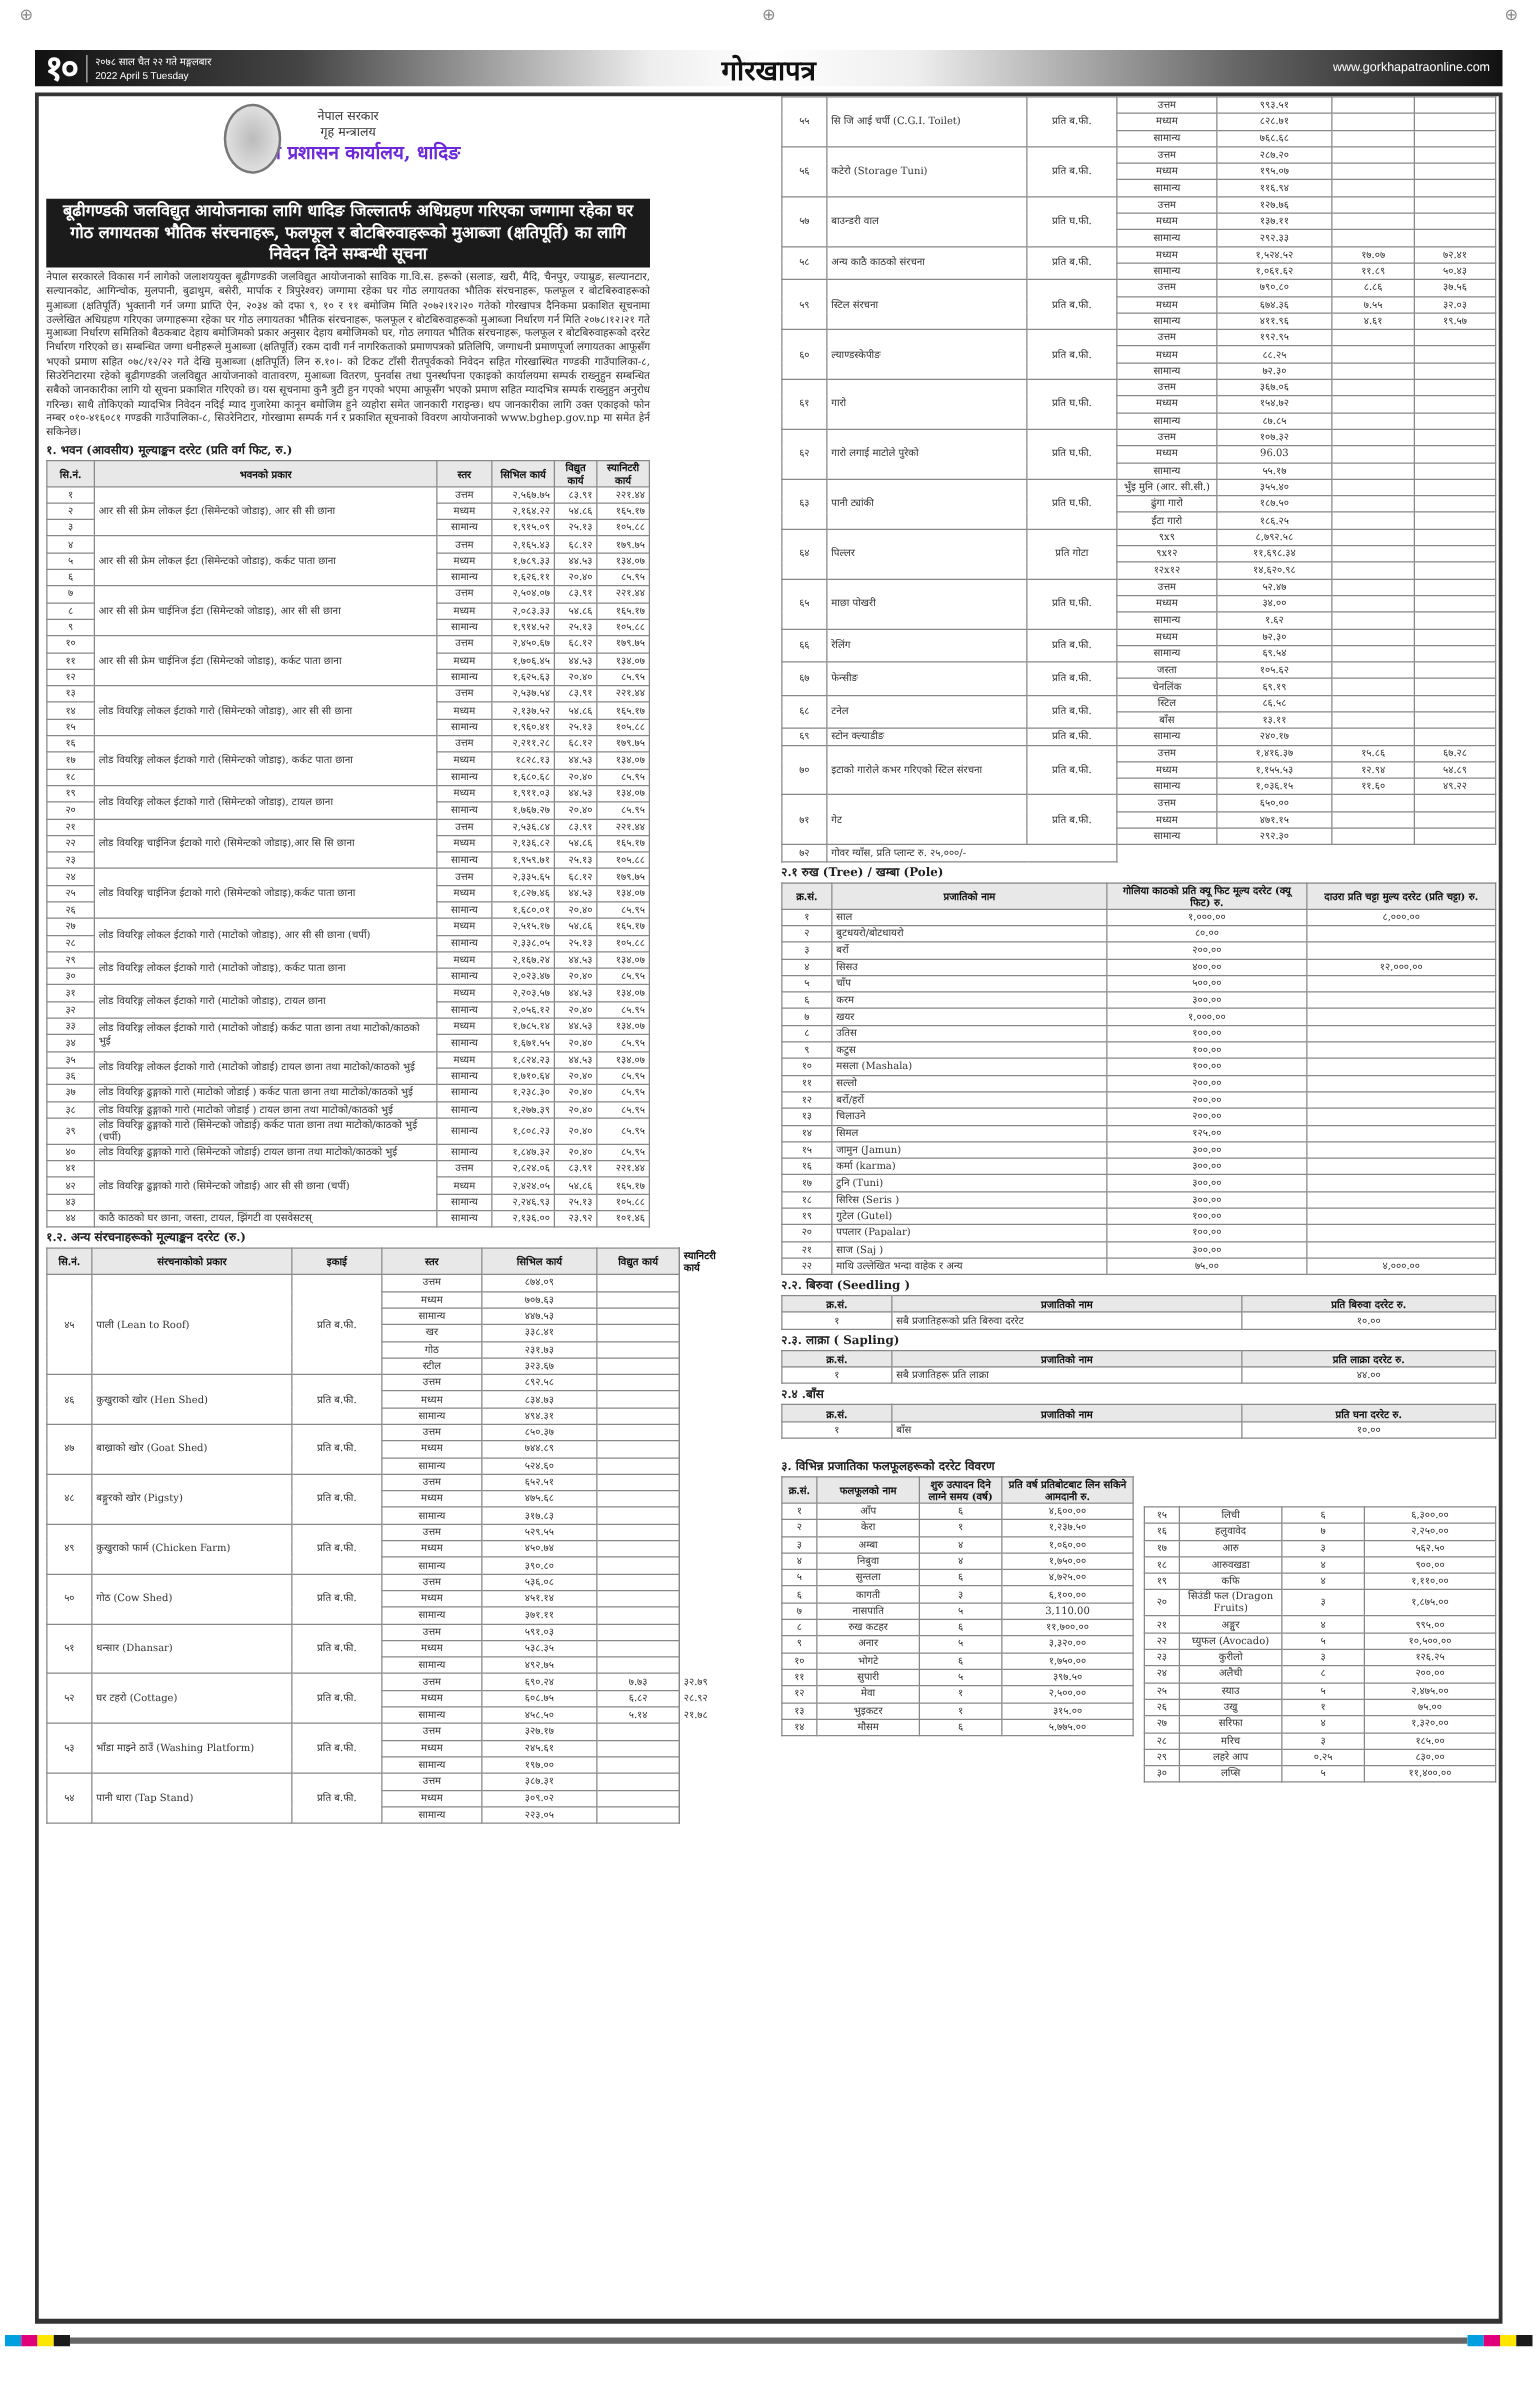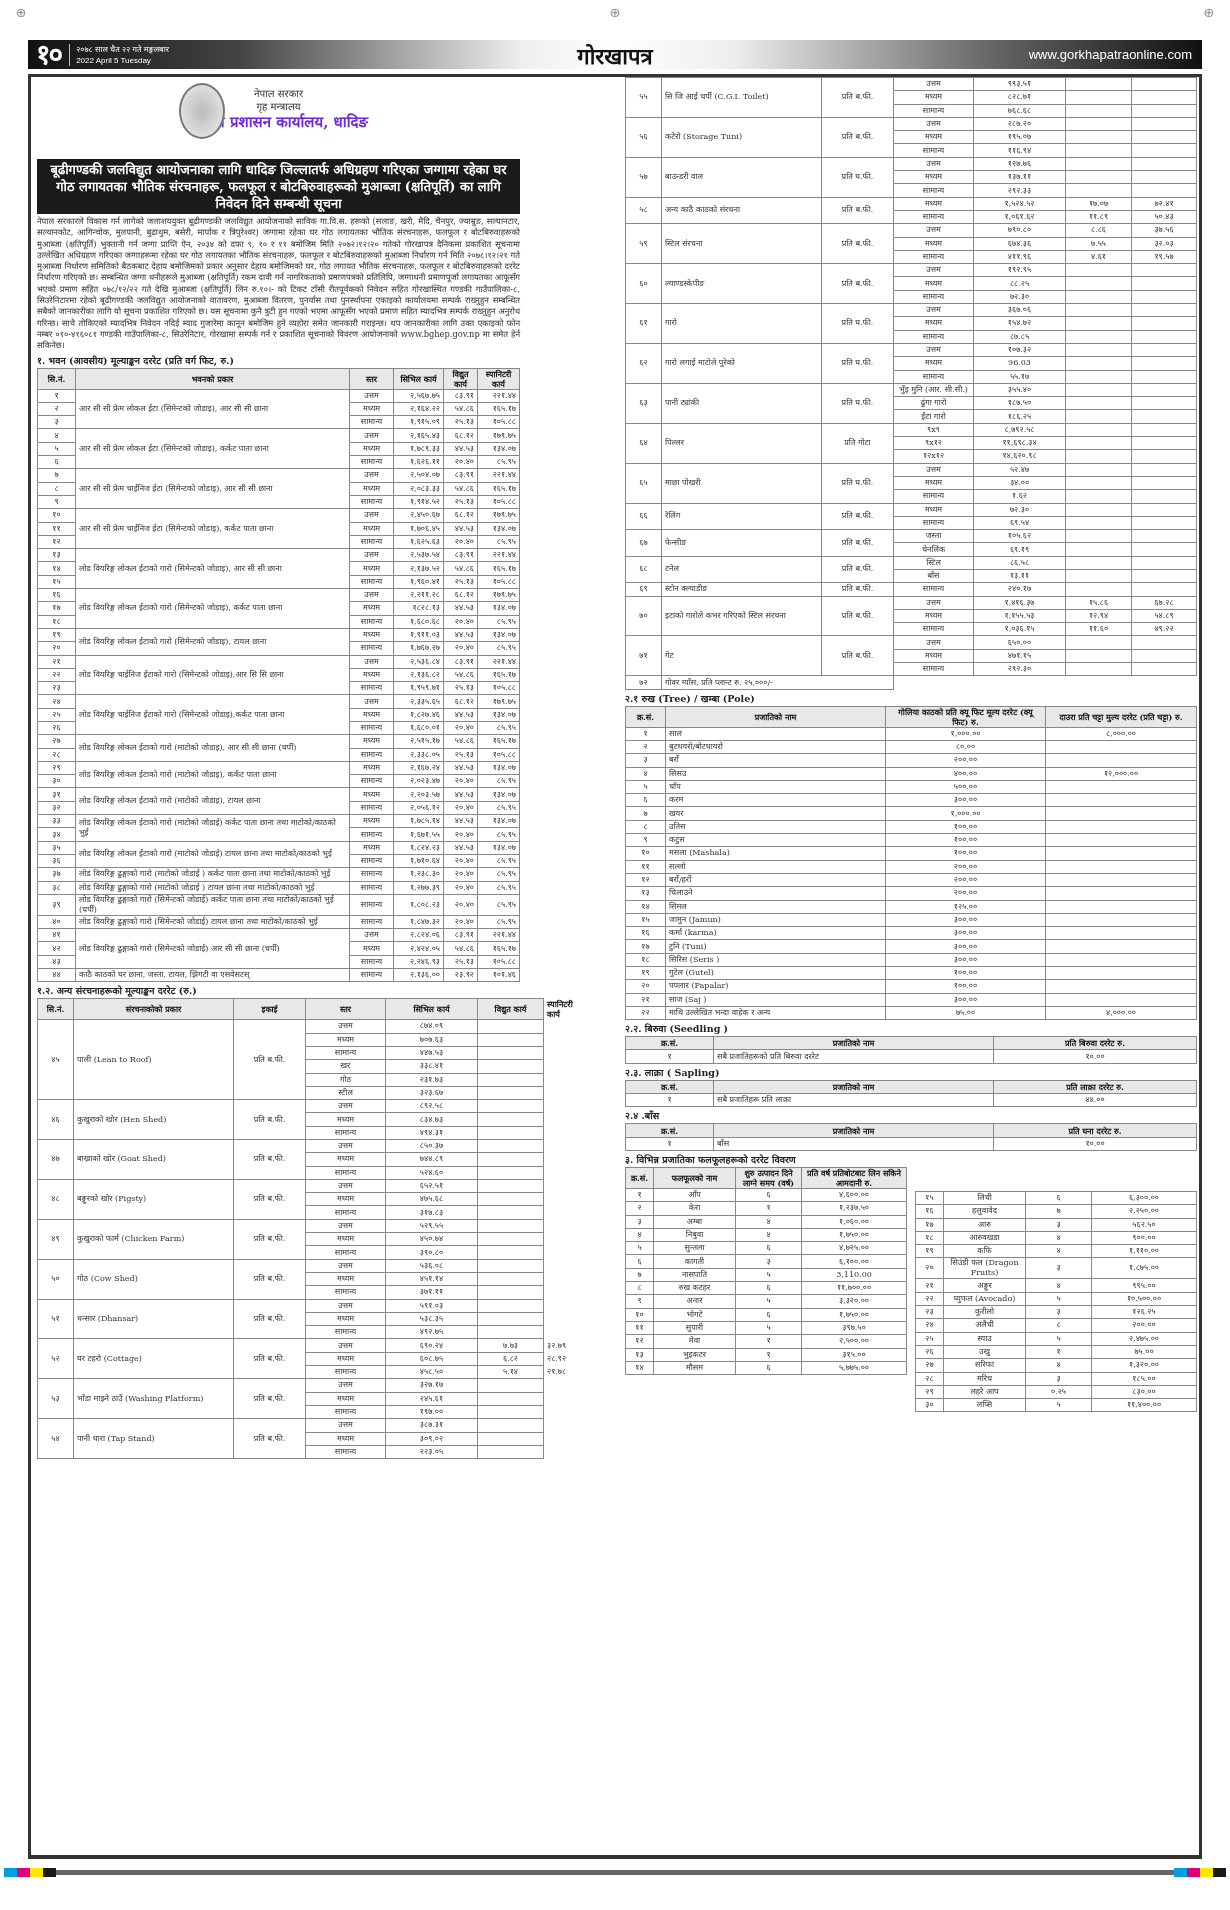--- a/index.html
+++ b/index.html
@@ -3,21 +3,21 @@
 <meta charset="utf-8">
 <style>
 *{box-sizing:border-box;margin:0;padding:0}
 html,body{width:1230px;height:1910px;background:#fff;overflow:hidden}
 body{font-family:"DejaVu Serif","Liberation Serif",serif;color:#222;position:relative}
 .reg{position:absolute;top:6px;width:14px;height:14px;color:#888;font-size:13px;line-height:14px;text-align:center;font-family:"DejaVu Sans",sans-serif}
 .masthead{position:absolute;left:28px;top:40px;width:1174px;height:29px;background:linear-gradient(90deg,#111 0%,#444 18%,#eee 42%,#fff 50%,#eee 60%,#666 82%,#111 100%);display:flex;align-items:center}
 .pgno{font-family:"DejaVu Sans",sans-serif;font-weight:bold;font-size:28px;color:#fff;padding:0 8px;line-height:29px;letter-spacing:-2px}
 .dateblk{border-left:1px solid #bbb;padding-left:6px;color:#fff;font-size:8px;line-height:11px;font-family:"Liberation Sans",sans-serif}
 .paper{position:absolute;left:50%;transform:translateX(-50%);font-size:22px;font-weight:bold;color:#111}
-.url{position:absolute;right:10px;color:#fff;font-family:"Liberation Sans",sans-serif;font-size:13px}
+.url{position:absolute;right:10px;color:#fff;font-family:"Liberation Sans",sans-serif;font-size:10px}
 .frame{position:absolute;left:28px;top:74px;width:1174px;height:1785px;border:3px solid #333;border-bottom-width:4px}
 .col{position:absolute;top:0;font-size:8px}
 .lcol{left:6px;width:483px}
 .rcol{left:594px;width:572px}
 .notice-head{height:82px;position:relative;text-align:center;padding-top:10px}
 .emblem{position:absolute;left:142px;top:6px;width:46px;height:56px;border-radius:50%;border:2px solid #777;background:radial-gradient(#bbb,#eee)}
 .nh1{font-size:10px;line-height:13px;color:#333}
 .nh2{font-size:15px;line-height:18px;font-weight:bold;color:#6d28d9}
 .titlebar{background:#1b1b1b;color:#fff;font-weight:bold;font-size:13px;line-height:17px;text-align:center;padding:2px 4px;margin:0 0 2px}
 .para{font-size:8.3px;line-height:11.3px;text-align:justify;color:#333;margin-bottom:2px}
@@ -1214,21 +1214,21 @@
           </tr>
         </thead>
         <tbody id="bambody">
           <tr>
             <td class="c">१</td>
             <td>बाँस</td>
             <td class="c">१०.००</td>
           </tr>
         </tbody>
       </table>
-    <div class="sect" style="margin-top:2px">३. विभिन्न प्रजातिका फलफूलहरूको दररेट विवरण</div>
+    <div class="sect" style="margin-top:16px">३. विभिन्न प्रजातिका फलफूलहरूको दररेट विवरण</div>
     <div style="display:flex;gap:8px;align-items:flex-start">
       <table style="width:282px">
           <colgroup>
             <col style="width:28px">
             <col style="width:82px">
             <col style="width:66px">
             <col>
           </colgroup>
           <thead>
             <tr id="fruithead">

